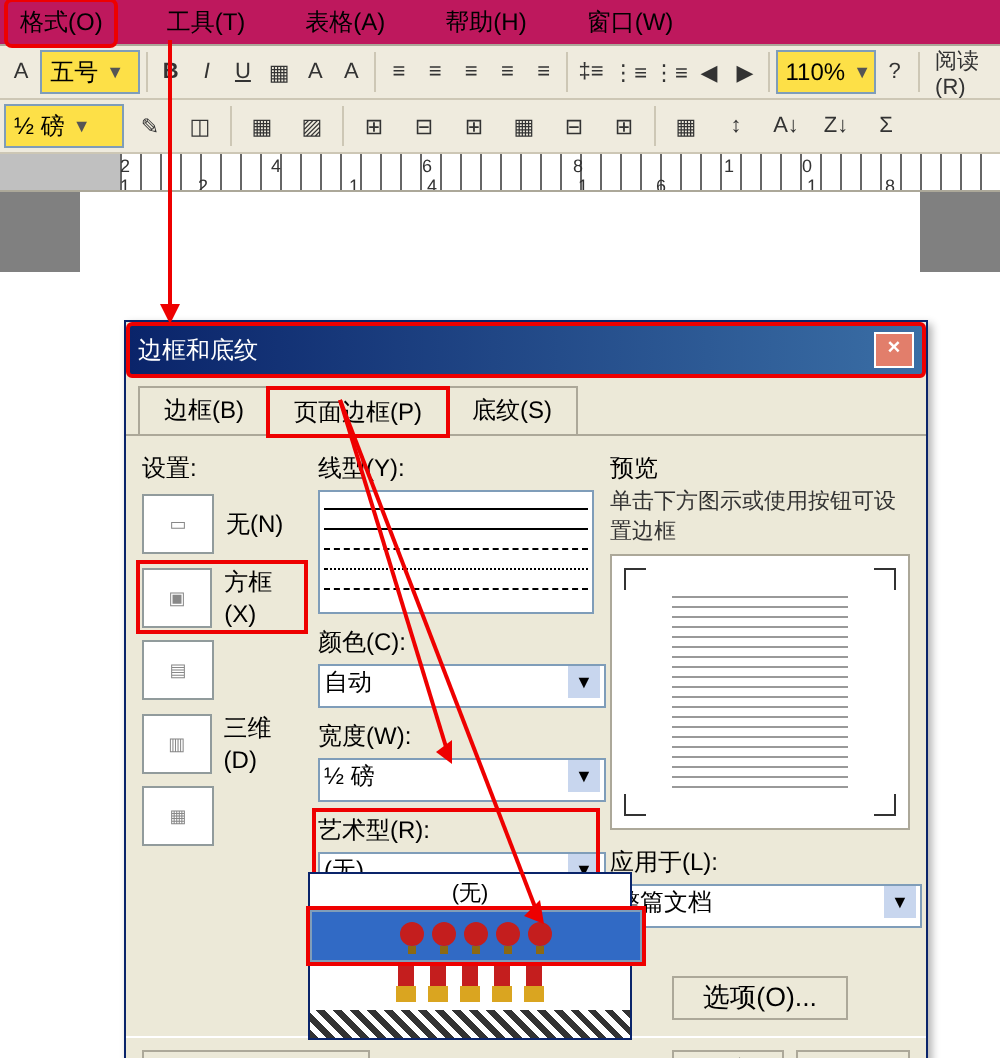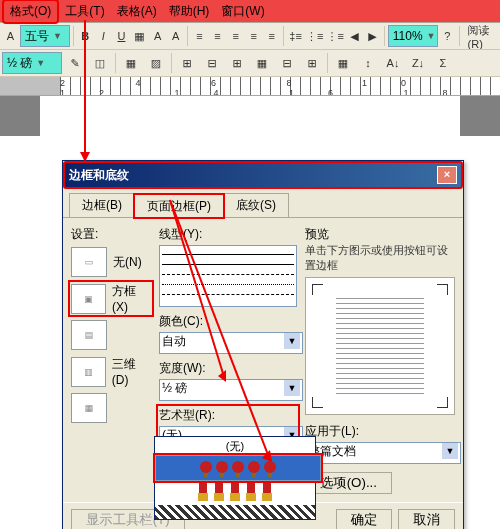--- a/index.html
+++ b/index.html
@@ -1,31 +1,31 @@
 <!DOCTYPE html>
 <html><head>
 <meta charset="utf-8">
 <style>
 body{margin:0;font-family:"Microsoft YaHei",SimSun,sans-serif;font-size:12px;background:#fff;overflow:hidden;width:500px;height:529px;position:relative}
-.menubar{display:flex;align-items:center;height:22px;background:#ef4444;border-bottom:1px solid #aca899;gap:0;padding:0 2px}
+.menubar{display:flex;align-items:center;height:22px;background:#be185d;border-bottom:1px solid #aca899;gap:18px;padding:0 2px}
 .menubar span{padding:2px 6px;cursor:default}
 .menubar .hl{border:2px solid #e00;border-radius:4px}
 .toolbar{display:flex;align-items:center;height:26px;background:#efebde;border-bottom:1px solid #cdc7b5;gap:1px;padding:0 2px;overflow:hidden}
 .tbtn{width:22px;height:22px;display:inline-flex;align-items:center;justify-content:center;border:1px solid transparent;font-size:11px;color:#333}
-.tsel{height:20px;border:1px solid #7f9db9;background:#5eead4;padding:0 4px;font-size:12px;display:inline-flex;align-items:center;min-width:40px}
+.tsel{height:20px;border:1px solid #7f9db9;background:#fde047;padding:0 4px;font-size:12px;display:inline-flex;align-items:center;min-width:40px}
 .tsel .dd{margin-left:4px;color:#555;font-size:9px}
 .sep{width:1px;height:20px;background:#cdc7b5;margin:0 2px}
 .ruler{height:18px;background:#fff;border-bottom:1px solid #aca899;position:relative;overflow:hidden}
 .ruler .shade{position:absolute;top:0;bottom:0;background:#c0c0c0}
 .ruler .ticks{position:absolute;top:0;bottom:0;left:60px;right:0;background:repeating-linear-gradient(90deg,#666 0,#666 1px,transparent 1px,transparent 10px)}
 .ruler .nums{position:absolute;top:1px;left:60px;font-size:9px;color:#333;letter-spacing:34px}
 .doc{height:40px;background:#fff;border-left:40px solid #808080;border-right:40px solid #808080}
 .dialog{position:absolute;left:62px;top:160px;width:400px;background:#ece9d8;border:1px solid #0a246a;box-shadow:2px 2px 4px rgba(0,0,0,.3)}
 .titlebar{height:24px;background:linear-gradient(90deg,#0a246a,#3a6ea5);display:flex;align-items:center;justify-content:space-between;padding:0 4px;border:2px solid #e00;border-radius:3px}
-.titlebar .t{color:#fff;font-weight:bold;font-size:12px}
+.titlebar .t{color:#fff;font-weight:normal;font-size:12px}
 .closeb{width:18px;height:16px;background:#e27e6b;border:1px solid #fff;color:#fff;text-align:center;line-height:14px;font-size:11px;font-weight:bold}
 .tabs{display:flex;height:24px;padding:4px 6px 0 6px;gap:0;border-bottom:1px solid #aca899}
 .tab{padding:3px 12px;background:#ece9d8;border:1px solid #aca899;border-bottom:none;margin-right:-1px;position:relative}
 .tab.active{background:#ece9d8;top:1px;z-index:1}
 .tab.hl2{outline:2px solid #e00;outline-offset:-1px}
 .body{padding:8px;display:flex;gap:8px}
 .col1{width:80px}
 .col1 .setlabel{font-size:12px;margin-bottom:4px}
 .sopt{display:flex;align-items:center;gap:6px;margin-bottom:6px}
 .sopt .ic{width:34px;height:28px;border:1px solid #919b9c;background:#fff;display:flex;align-items:center;justify-content:center;font-size:9px;color:#888}
@@ -38,21 +38,21 @@
 .linebox{height:56px;border:1px solid #7f9db9;background:#fff;overflow:hidden;padding:2px}
 .linebox div{height:6px;border-bottom:1px solid #000;margin-bottom:3px}
 .linebox div:nth-child(3){border-bottom:1px dashed #000}
 .linebox div:nth-child(4){border-bottom:1px dotted #000}
 .linebox div:nth-child(5){border-bottom:1px dashed #000}
 .hl4{outline:2px solid #e00;outline-offset:1px}
 .col3{width:150px}
 .prev{border:1px solid #aca899;height:120px;background:#fff;margin-top:4px;padding:8px;position:relative}
 .prev .pg{position:absolute;left:30px;top:20px;right:30px;bottom:20px;background:repeating-linear-gradient(#999 0,#999 1px,transparent 1px,transparent 5px)}
 .prev .corner{position:absolute;width:10px;height:10px;border:1px solid #333}
-.btnrow{display:flex;justify-content:flex-start;gap:6px;margin-top:8px}
+.btnrow{display:flex;justify-content:center;gap:6px;margin-top:24px}
 .wbtn{height:22px;padding:0 14px;border:1px solid #aca899;background:#ece9d8}
 .footer{display:flex;justify-content:space-between;padding:6px 8px;border-top:1px solid #fff}
 .artdrop{position:absolute;left:154px;top:436px;width:160px;border:1px solid #0a246a;background:#fff;z-index:10}
 .artdrop .row{height:18px;display:flex;align-items:center;justify-content:center;font-size:11px}
 .artdrop .decor{height:24px;background:#fff;display:flex;align-items:center;justify-content:center;gap:2px}
 .artdrop .decor.sel{background:#316ac5;outline:2px solid #e00}
 .lantern{width:14px;height:18px;position:relative}
 .lantern::before{content:"";position:absolute;top:2px;left:1px;width:12px;height:12px;background:#c41e1e;border-radius:50%}
 .lantern::after{content:"";position:absolute;top:14px;left:5px;width:4px;height:4px;background:#8b6914}
 .decorb{width:14px;height:20px;position:relative}

